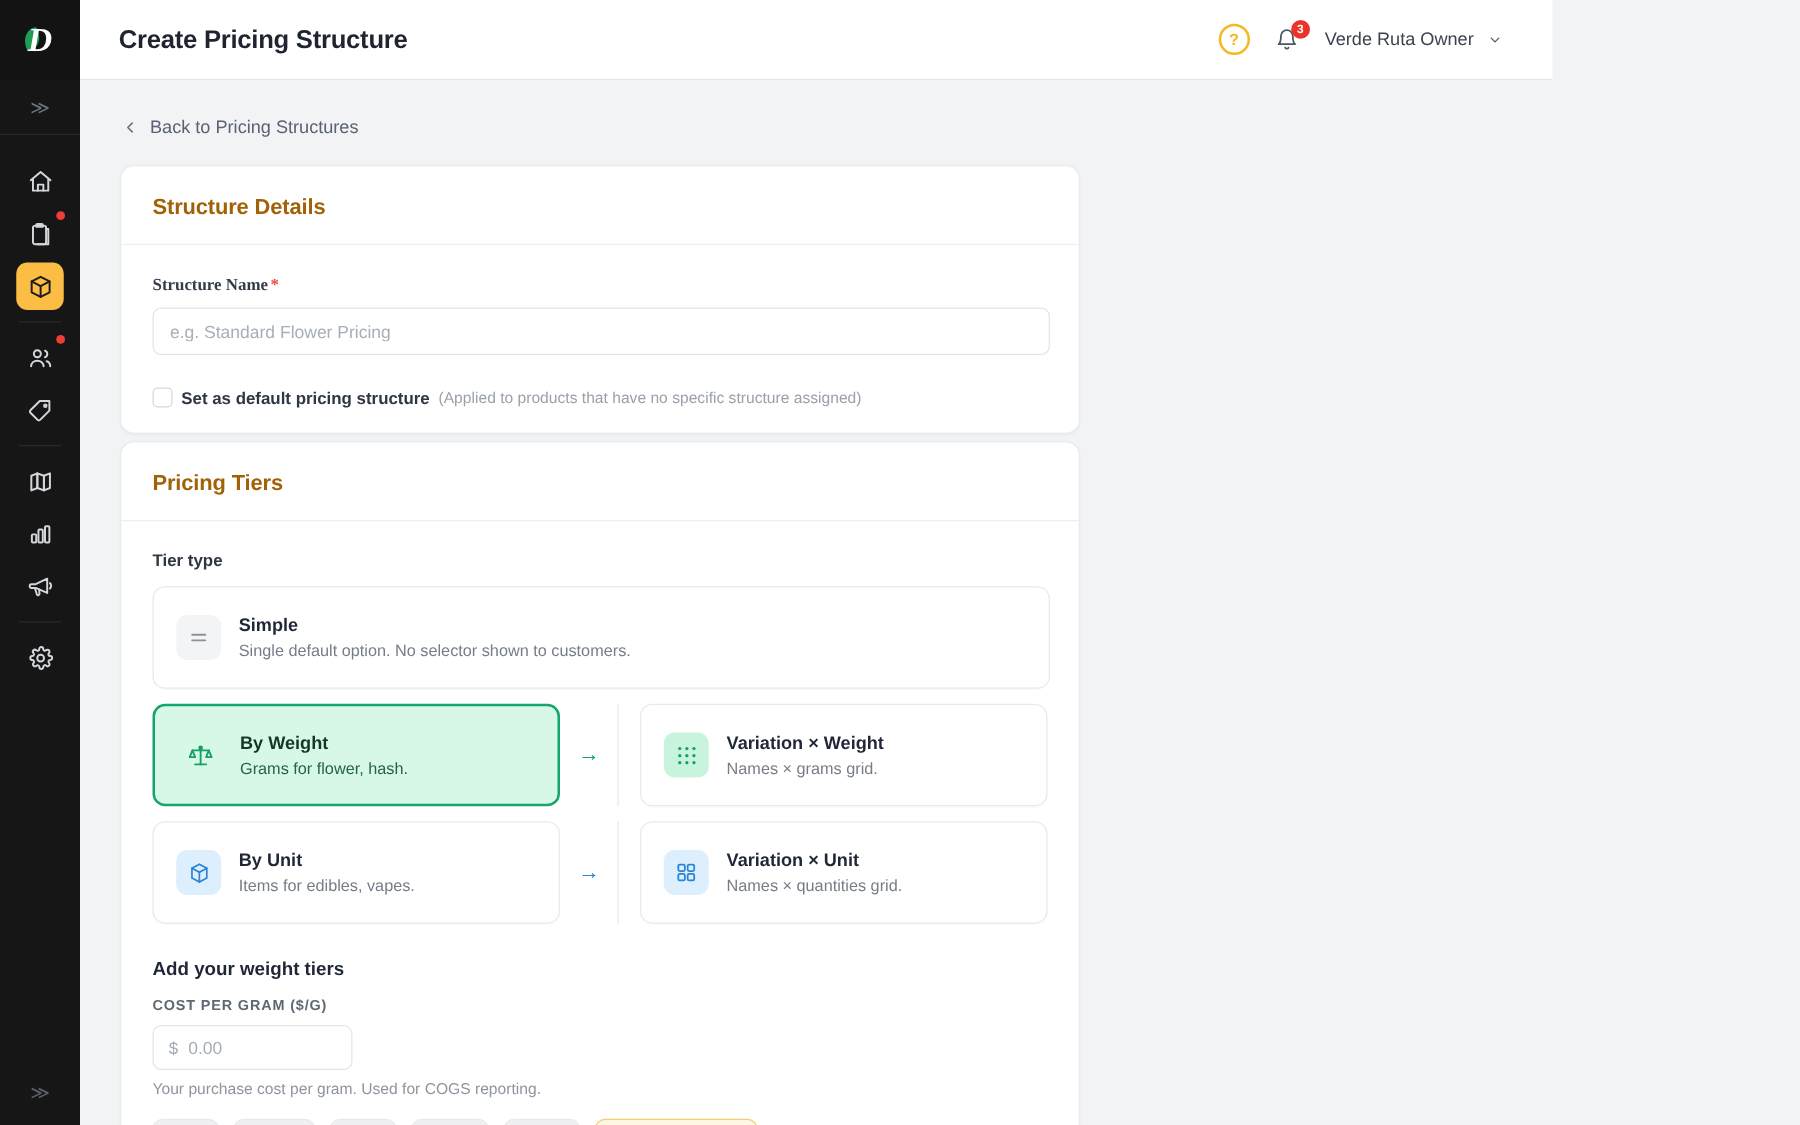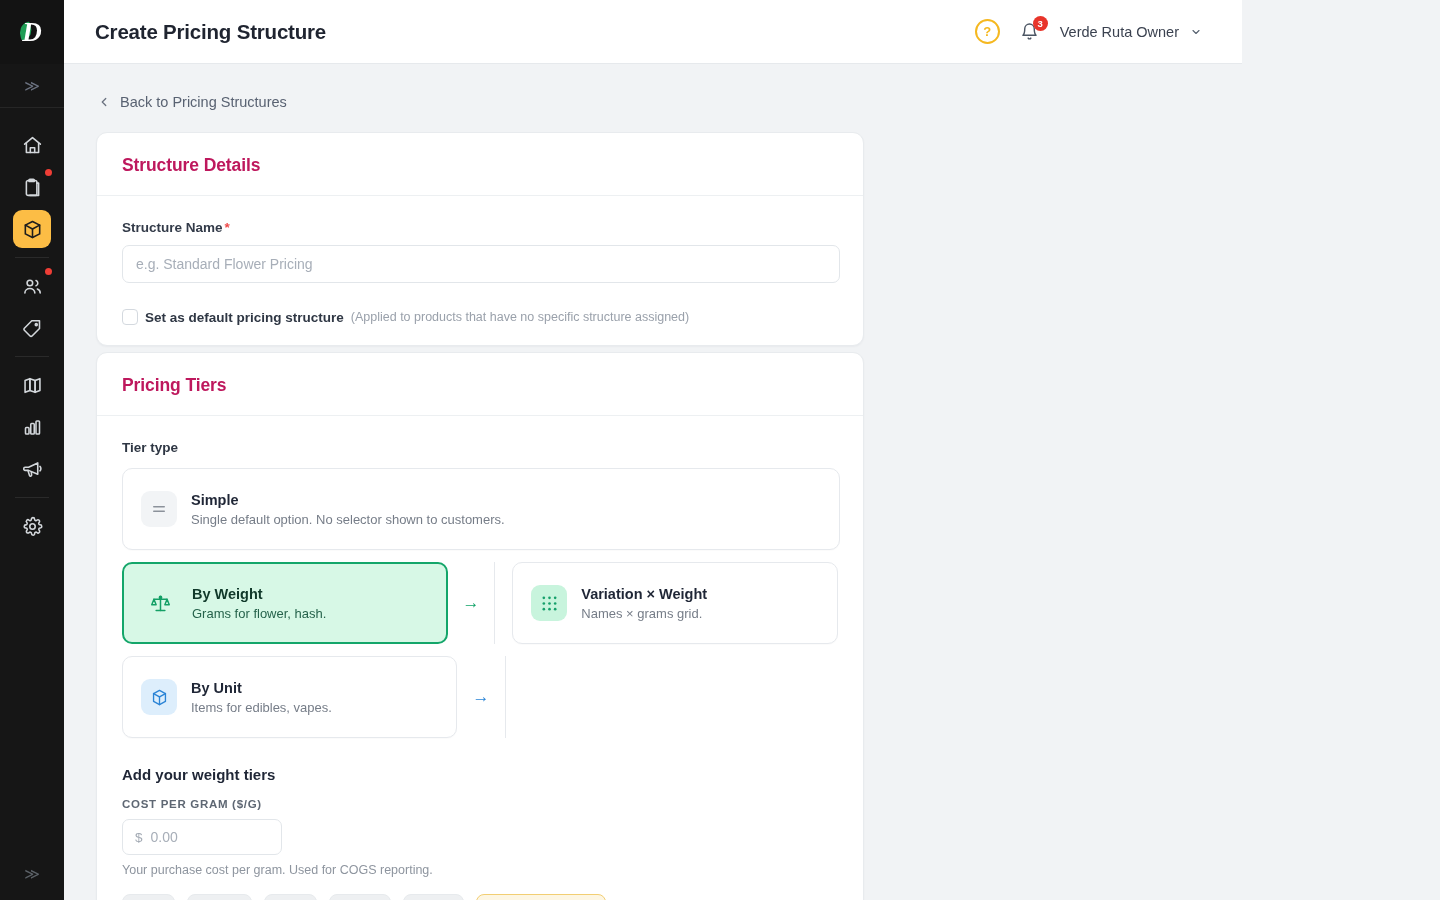--- a/index.html
+++ b/index.html
@@ -135,28 +135,28 @@
     border-radius: 11px;
     box-shadow: 0 1px 2px rgba(16,24,40,0.04);
   }
   .card-1 { margin-top: 22px; }
   .card-2 { margin-top: 6px; }
   .card-head {
     padding: 22px 25px 19px 25px;
     border-bottom: 1px solid #edf0f2;
   }
   .card-head h2 {
-    font-size: 17.5px; font-weight: 700; color: #be185d;
+    font-size: 17.5px; font-weight: 700; color: #a16207;
     letter-spacing: -0.1px;
   }
   .card-body { padding: 24px 25px 20px 25px; }
 
   .field-label {
     font-size: 13.5px; font-weight: 600; color: #333b49;
-    margin-bottom: 10px; display: block;
+    margin-bottom: 10px; display: block; font-family: Liberation Serif, serif;
   }
   .req { color: #ef4a4a; margin-left: 2px; }
   .text-input {
     width: 718px; height: 38px;
     border: 1px solid #e2e6ea; border-radius: 7px;
     padding: 0 13px;
     font-size: 14px; color: #2b3240;
     font-family: "Liberation Sans", sans-serif;
     background: #fff;
     outline: none;
@@ -505,20 +505,34 @@
           </div>
           <div>
             <div class="opt-title">By Unit</div>
             <div class="opt-sub">Items for edibles, vapes.</div>
           </div>
         </div>
 
         <div class="pair-arrow blue">→</div>
         <div class="pair-divider"></div>
 
+        <div class="opt-card half-right">
+          <div class="opt-icon ic-blue">
+            <svg width="18" height="18" viewBox="0 0 24 24" fill="none" stroke="currentColor" stroke-width="1.9" stroke-linecap="round" stroke-linejoin="round">
+                <rect x="3.5" y="3.5" width="7" height="7" rx="1.6"></rect>
+                <rect x="13.5" y="3.5" width="7" height="7" rx="1.6"></rect>
+                <rect x="3.5" y="13.5" width="7" height="7" rx="1.6"></rect>
+                <rect x="13.5" y="13.5" width="7" height="7" rx="1.6"></rect>
+              </svg>
+          </div>
+          <div>
+            <div class="opt-title">Variation × Unit</div>
+            <div class="opt-sub">Names × quantities grid.</div>
+          </div>
+        </div>
       </div>
 
       <div class="sub-head">Add your weight tiers</div>
       <div class="cost-label">COST PER GRAM ($/G)</div>
       <div class="cost-input-wrap">
         <span class="dollar">$</span>
         <input class="cost-input" type="text" placeholder="0.00" style="">
       </div>
       <div class="cost-hint">Your purchase cost per gram. Used for COGS reporting.</div>
 

